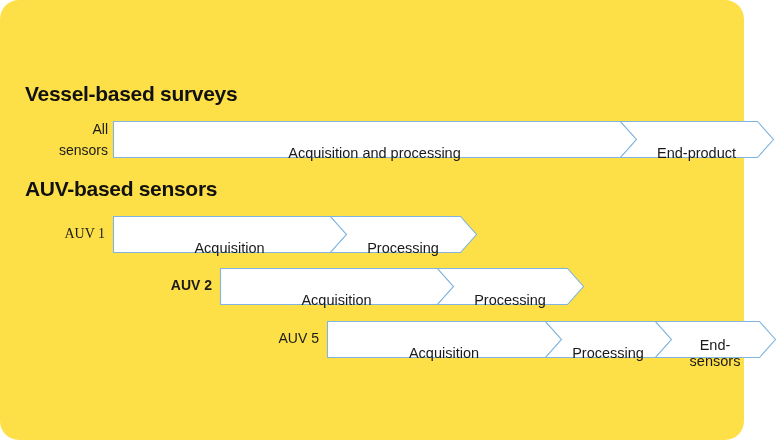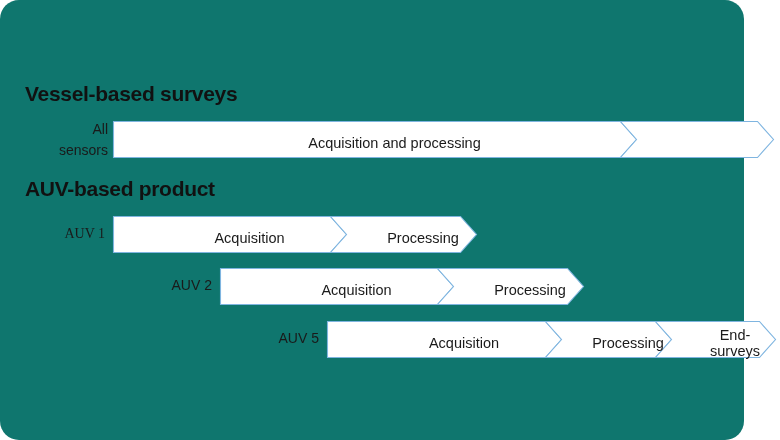--- a/index.html
+++ b/index.html
@@ -12,21 +12,21 @@
     width: 780px;
     height: 440px;
     font-family: "Liberation Sans", sans-serif;
     color: #1a1a1a;
     overflow: hidden;
   }
   #canvas {
     position: relative;
     width: 744px;
     height: 440px;
-    background: #0f766e;
+    background: #fde047;
     border-radius: 19px;
   }
 
   
   .section-heading {
     position: absolute;
     font-family: "Liberation Sans", sans-serif;
     font-weight: bold;
     font-size: 21px;
     letter-spacing: -0.3px;
@@ -41,53 +41,52 @@
     position: absolute;
     font-family: "Liberation Sans", sans-serif;
     font-size: 14px;
     line-height: 21px;
     color: #1a1a1a;
     text-align: right;
     white-space: pre-line;
   }
   #label-all-sensors { left: 10px;  top: 119px; width: 98px; }
   #label-auv-1       { left: 10px;  top: 223px; width: 95px; font-family: Liberation Serif, serif; }
-  #label-auv-2       { left: 118px; top: 275px; width: 94px; }
+  #label-auv-2       { left: 118px; top: 275px; width: 94px; font-weight: bold; }
   #label-auv-3       { left: 226px; top: 328px; width: 93px; }
 
   
   .bar {
     position: absolute;
     height: 36px;
   }
   .bar svg {
     display: block;
     overflow: visible;
   }
   .seg-shape {
     fill: #ffffff;
     stroke: #7fb5e0;
     stroke-width: 1.1;
     stroke-linejoin: miter;
   }
   .seg-label {
     position: absolute;
-    top: 4px;
+    top: 14px;
     height: 36px;
     display: flex;
     align-items: center;
     justify-content: center;
     text-align: center;
     font-family: "Liberation Sans", sans-serif;
     font-size: 14.5px;
     line-height: 16px;
     color: #1a1a1a;
     white-space: pre-line;
     pointer-events: none;
-    margin-left: 20px;
   }
 
   #bar-all-sensors { left: 113px; top: 121px; width: 646px; }
   #bar-auv-1       { left: 113px; top: 216px; width: 347px; }
   #bar-auv-2       { left: 220px; top: 268px; width: 347px; }
   #bar-auv-3       { left: 327px; top: 321px; width: 432px; }
 </style>
 </head>
 <body>
 
@@ -97,23 +96,24 @@
 
   <div class="row-label" id="label-all-sensors">All
 sensors</div>
 
   <div class="bar" id="bar-all-sensors">
       <svg width="664" height="38" viewBox="-0.5 -0.5 664 38">
         <path d="M 0 0 L 507 0 L 523 18 L 507 36 L 0 36 Z" class="seg-shape" fill="#ffffff" stroke="#7fb5e0"></path>
         <path d="M 507 0 L 644 0 L 660 18 L 644 36 L 507 36 L 523 18 Z" class="seg-shape" fill="#ffffff" stroke="#7fb5e0"></path>
       </svg>
       <div class="seg-label" style="left: 0px; width: 523px;">Acquisition and processing</div>
+      <div class="seg-label" style="left: 507px; width: 153px;">End-product</div>
     </div>
 
-  <div class="section-heading" id="heading-auv">AUV-based product</div>
+  <div class="section-heading" id="heading-auv">AUV-based sensors</div>
 
   <div class="row-label" id="label-auv-1">AUV 1</div>
 
   <div class="bar" id="bar-auv-1">
       <svg width="365" height="38" viewBox="-0.5 -0.5 365 38">
         <path d="M 0 0 L 217 0 L 233 18 L 217 36 L 0 36 Z" class="seg-shape" fill="#ffffff" stroke="#7fb5e0"></path>
         <path d="M 217 0 L 347 0 L 363 18 L 347 36 L 217 36 L 233 18 Z" class="seg-shape" fill="#ffffff" stroke="#7fb5e0"></path>
       </svg>
       <div class="seg-label" style="left: 0px; width: 233px;">Acquisition</div>
       <div class="seg-label" style="left: 217px; width: 146px;">Processing</div>
@@ -134,16 +134,16 @@
 
   <div class="bar" id="bar-auv-3">
       <svg width="450" height="38" viewBox="-0.5 -0.5 450 38">
         <path d="M 0 0 L 218 0 L 234 18 L 218 36 L 0 36 Z" class="seg-shape" fill="#ffffff" stroke="#7fb5e0"></path>
         <path d="M 218 0 L 328 0 L 344 18 L 328 36 L 218 36 L 234 18 Z" class="seg-shape" fill="#ffffff" stroke="#7fb5e0"></path>
         <path d="M 328 0 L 432 0 L 448 18 L 432 36 L 328 36 L 344 18 Z" class="seg-shape" fill="#ffffff" stroke="#7fb5e0"></path>
       </svg>
       <div class="seg-label" style="left: 0px; width: 234px;">Acquisition</div>
       <div class="seg-label" style="left: 218px; width: 126px;">Processing</div>
       <div class="seg-label" style="left: 328px; width: 120px;">End-
-surveys</div>
+sensors</div>
     </div>
 
 </div>
 
 </body></html>

